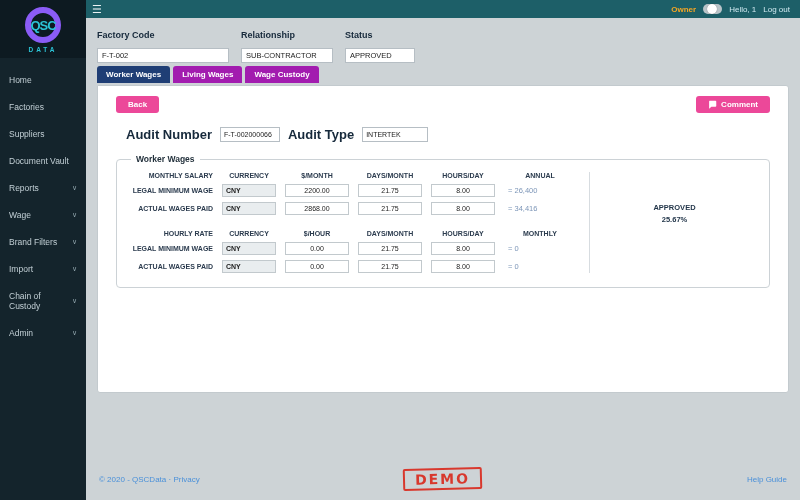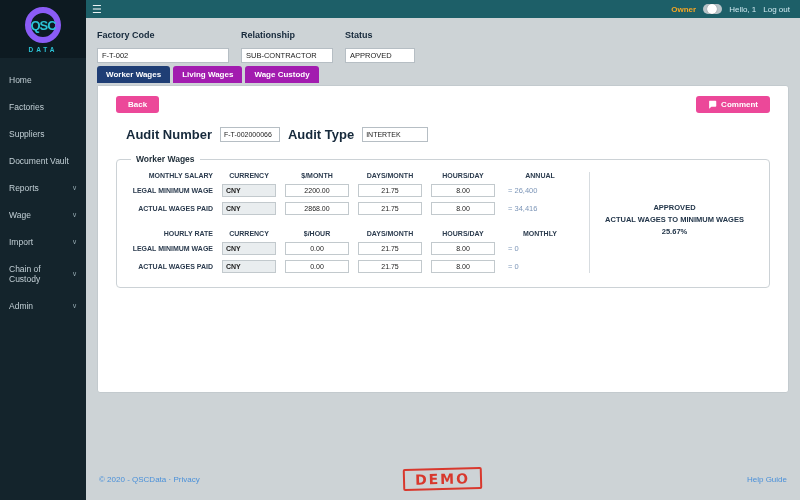--- a/index.html
+++ b/index.html
@@ -123,20 +123,24 @@
       </div>
       <div class="nav-item">
         <span>Reports</span>
         <span class="chev">∨</span>
       </div>
       <div class="nav-item">
         <span>Wage</span>
         <span class="chev">∨</span>
       </div>
       <div class="nav-item">
+        <span>Brand Filters</span>
+        <span class="chev">∨</span>
+      </div>
+      <div class="nav-item">
         <span>Import</span>
         <span class="chev">∨</span>
       </div>
       <div class="nav-item">
         <span>Chain of Custody</span>
         <span class="chev">∨</span>
       </div>
       <div class="nav-item">
         <span>Admin</span>
         <span class="chev">∨</span>
@@ -250,21 +254,20 @@
                 <input class="cell" value="0.00" style="">
                 <input class="cell" value="21.75" style="">
                 <input class="cell" value="8.00" style="">
                 <div class="total">= 0</div>
               </div>
 
             </div>
 
             <div class="variance">
               <div class="v-line">APPROVED</div>
-              <div class="v-line">ACTUAL WAGES TO MINIMUM WAGES</div>
               <div class="v-line">25.67%</div>
             </div>
 
           </div>
         </fieldset>
       </div>
 
       <div class="footer">
         <div class="footer-left">
           <span>© 2020 - QSCData</span>

